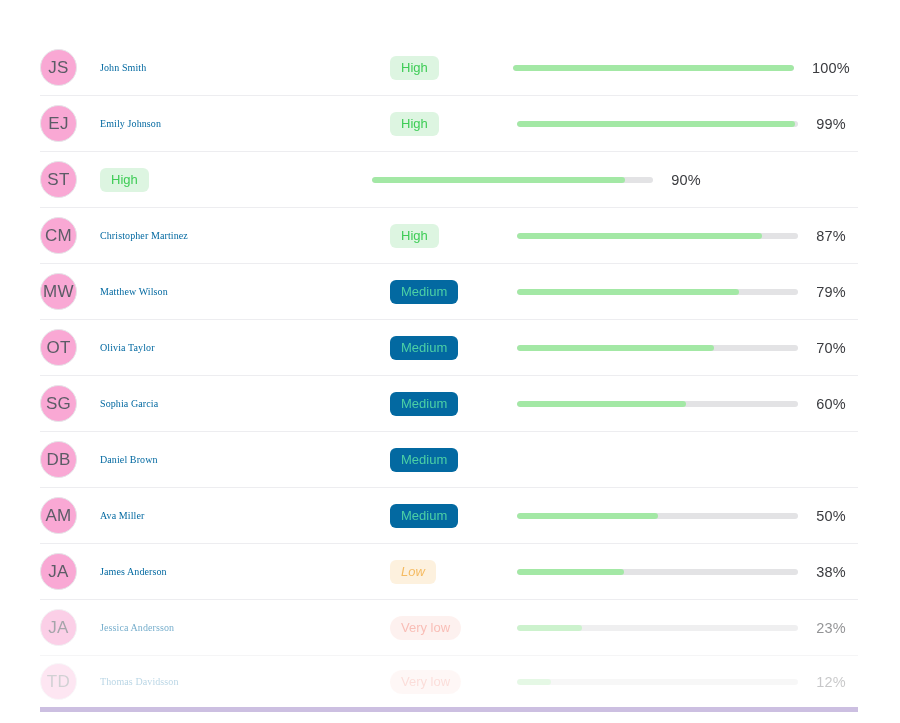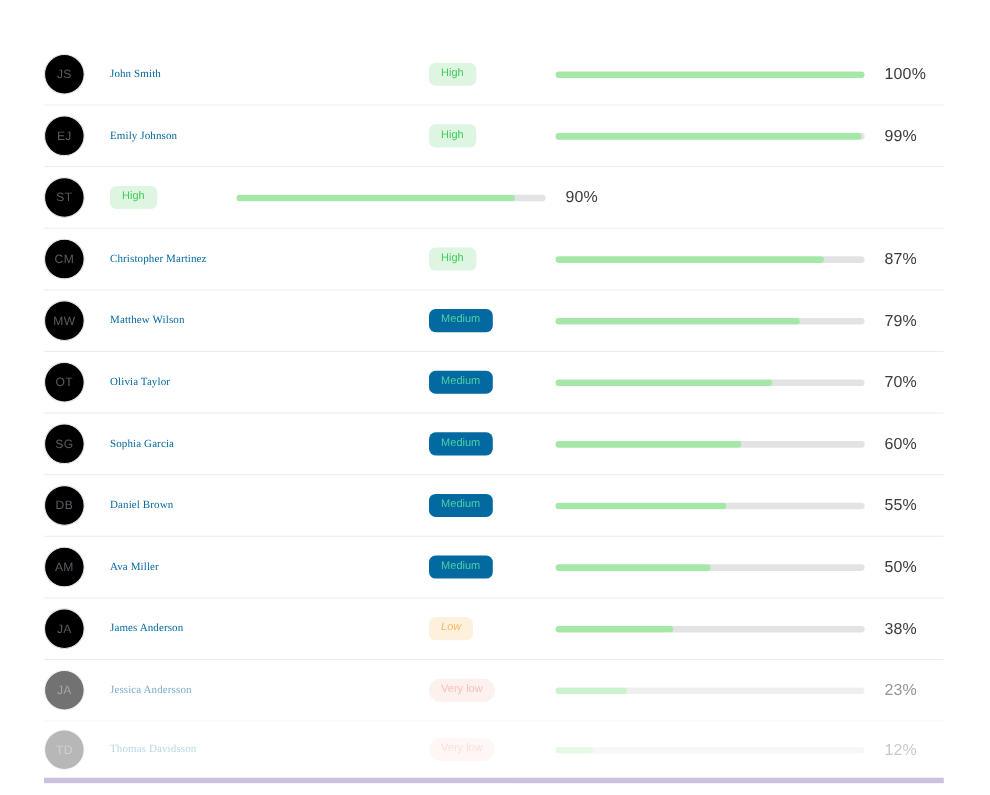--- a/index.html
+++ b/index.html
@@ -44,24 +44,24 @@
   .avatar-cell {
     width: 60px;
     flex: 0 0 60px;
     display: flex;
     align-items: center;
   }
   .avatar {
     width: 37px;
     height: 37px;
     border-radius: 50%;
-    background: #000000;
+    background: #f9a8d4;
     border: 1px solid #e6e6e9;
     color: #5c5c66;
-    font-size: 11px;
+    font-size: 17px;
     letter-spacing: 0.3px;
     display: flex;
     align-items: center;
     justify-content: center;
     box-sizing: border-box;
   }
 
   .name-cell {
     flex: 0 0 290px;
     width: 290px;
@@ -74,36 +74,37 @@
   }
 
   .badge-cell {
     flex: 0 0 115px;
     width: 115px;
     display: flex;
     align-items: center;
   }
   .badge {
     display: inline-block;
-    font-size: 10px;
+    font-size: 13px;
     padding: 5px 11px 6px 11px;
     border-radius: 6px;
     line-height: 1;
     white-space: nowrap;
   }
   .badge.high    { background: #ddf5e1; color: #3ecc56; }
   .badge.medium  { background: #0369a1; color: #4cd0a5; }
   .badge.low     { background: #fdf1de; color: #f5bb62; font-style: italic; }
   .badge.verylow { background: #fde6e2; color: #f4897c; border-radius: 12px; }
 
   .bar-cell {
     flex: 1 1 auto;
     display: flex;
     align-items: center;
     padding-right: 0;
+    justify-content: center;
   }
   .track {
     width: 281px;
     height: 6px;
     border-radius: 3px;
     background: #e3e3e5;
     overflow: hidden;
     flex: 0 0 281px;
   }
   .fill {
@@ -249,26 +250,20 @@
       <div class="row">
         <div class="avatar-cell">
           <div class="avatar">
             <span>DB</span>
           </div>
         </div>
         <div class="name-cell">Daniel Brown</div>
         <div class="badge-cell">
           <span class="badge medium">Medium</span>
         </div>
-        <div class="bar-cell">
-          <div class="track">
-            <div class="fill" style="width:55%"></div>
-          </div>
-          <span class="pct">55%</span>
-        </div>
       </div>
       <div class="row">
         <div class="avatar-cell">
           <div class="avatar">
             <span>AM</span>
           </div>
         </div>
         <div class="name-cell">Ava Miller</div>
         <div class="badge-cell">
           <span class="badge medium">Medium</span>

